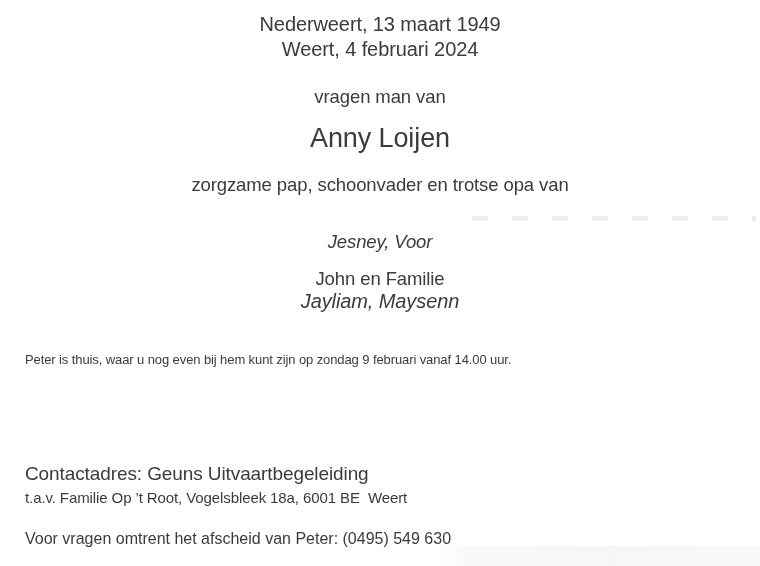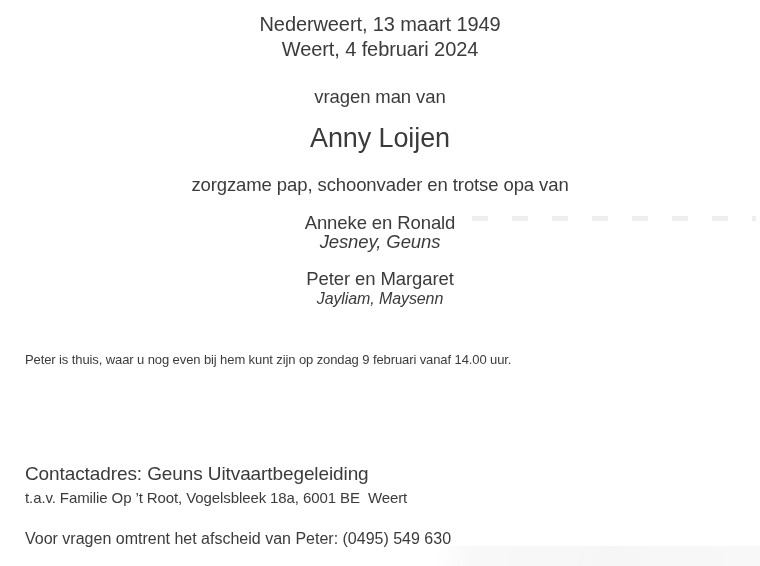--- a/index.html
+++ b/index.html
@@ -33,21 +33,21 @@
   }
   .date-line      { font-size: 20px; }
   .t-date1        { top: 12px; }
   .t-date2        { top: 37px; }
   .t-lieve        { top: 86px;  font-size: 18.5px; }
   .t-name         { top: 122px; font-size: 27px; }
   .t-zorgzame     { top: 174px; font-size: 18.5px; }
   .t-fam1p        { top: 212px; font-size: 18.5px; }
   .t-fam1c        { top: 231px; font-size: 18.5px; font-style: italic; }
   .t-fam2p        { top: 268px; font-size: 18.5px; }
-  .t-fam2c        { top: 289px; font-size: 16px; font-style: italic; }
+  .t-fam2c        { top: 289px; font-size: 20px; font-style: italic; }
   .t-visit        { top: 352px; font-size: 13px; }
   .t-farewell     { top: 394px; font-size: 18.5px; }
   .t-contact1     { top: 463px; font-size: 19px; }
   .t-contact2     { top: 489px; font-size: 15px; }
   .t-footer       { top: 529px; font-size: 16px; letter-spacing: 0; }
 
   
   .redaction-dashes {
     position: absolute;
     top: 216px;
@@ -87,27 +87,26 @@
   <div class="line date-line t-date1">Nederweert, 13 maart 1949</div>
 
   <div class="line date-line t-date2">Weert, 4 februari 2024</div>
 
   <div class="line t-lieve">vragen man van</div>
 
   <div class="line t-zorgzame">zorgzame pap, schoonvader en trotse opa van</div>
 
   <div class="line t-name">Anny Loijen</div>
 
-  <div class="line t-fam1p">Anneke en Ronald</div>
 
-  <div class="line t-fam1c">Jesney, Geuns</div>
+  <div class="line t-fam1c">Jesney, Voor</div>
 
   <div class="redaction-dashes"></div>
 
-  <div class="line t-fam2p">Peter en Margaret</div>
+  <div class="line t-fam2p">John en Familie</div>
 
   <div class="line t-fam2c">Jayliam, Maysenn</div>
 
   <div class="line left t-visit">Peter is thuis, waar u nog even bij hem kunt zijn op zondag 9 februari vanaf 14.00 uur.</div>
 
 
   <div class="line left t-contact1">Contactadres: Geuns Uitvaartbegeleiding</div>
 
   <div class="line left t-contact2">t.a.v. Familie Op ’t Root, Vogelsbleek 18a, 6001 BE&nbsp; Weert</div>
 

